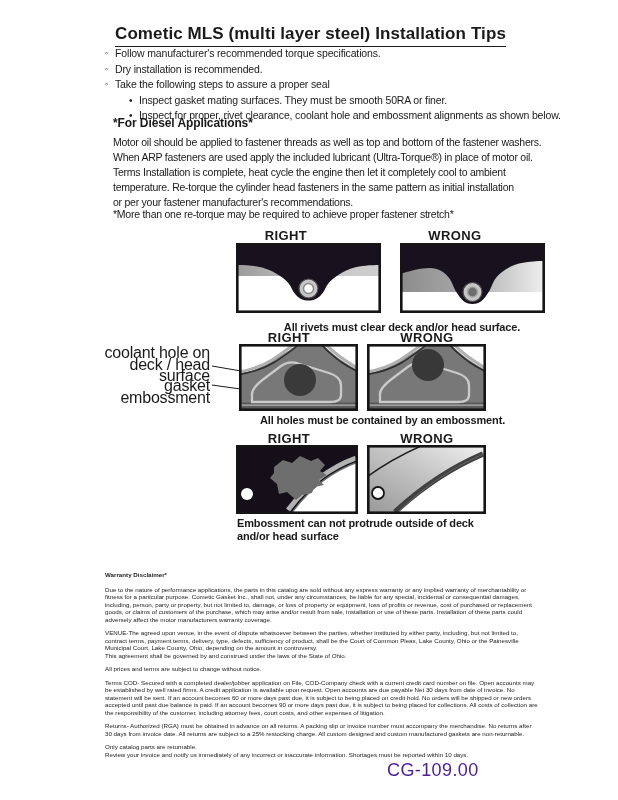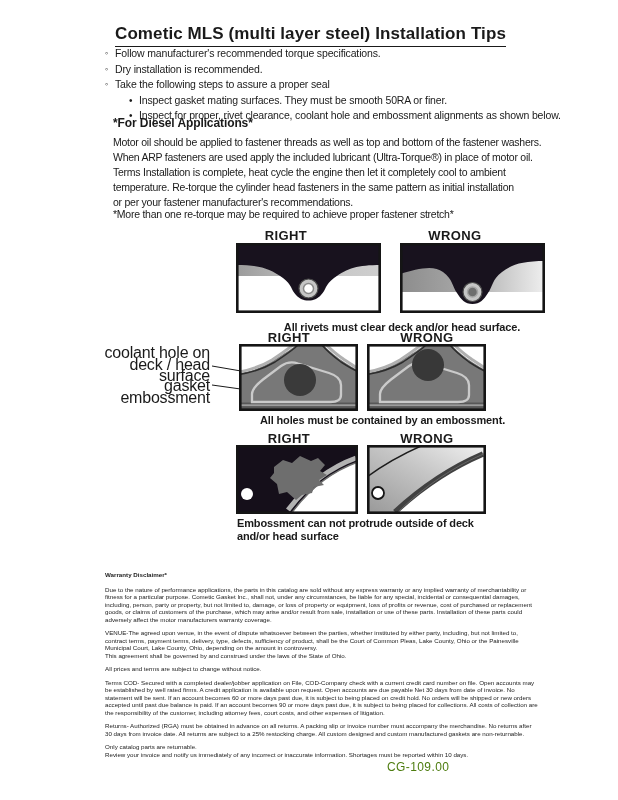--- a/index.html
+++ b/index.html
@@ -20,21 +20,21 @@
   .h2{font-size:12px;font-weight:bold;letter-spacing:-.1px;}
   .para{font-size:10.5px;letter-spacing:-.25px;}
   .para div{line-height:15px;white-space:nowrap;}
   .dw-label{font-size:13px;font-weight:700;letter-spacing:.4px;text-align:center;}
   .caption{font-size:11px;font-weight:bold;letter-spacing:-.15px;line-height:13px;}
   .callout{font-size:16px;letter-spacing:-.2px;text-align:right;line-height:11.5px;}
   .legal{font-size:6.2px;line-height:7.5px;letter-spacing:0;color:#222;width:434px;}
   .legal .lp{margin:0 0 6px 0;}
   .legal .lh{font-weight:bold;margin:0 0 7px 0;}
   .legal .tight{margin:0;}
-  .doccode{font-size:12px;letter-spacing:.4px;color:#4d7c0f;}
+  .doccode{font-size:18px;letter-spacing:.4px;color:#4c1d95;}
   svg{display:block;}
 </style>
 </head>
 <body>
 
 <div class="page">
 
   <div class="abs" style="left:115px;top:24px;">
     <span class="title">Cometic MLS (multi layer steel) Installation Tips</span>
   </div>

